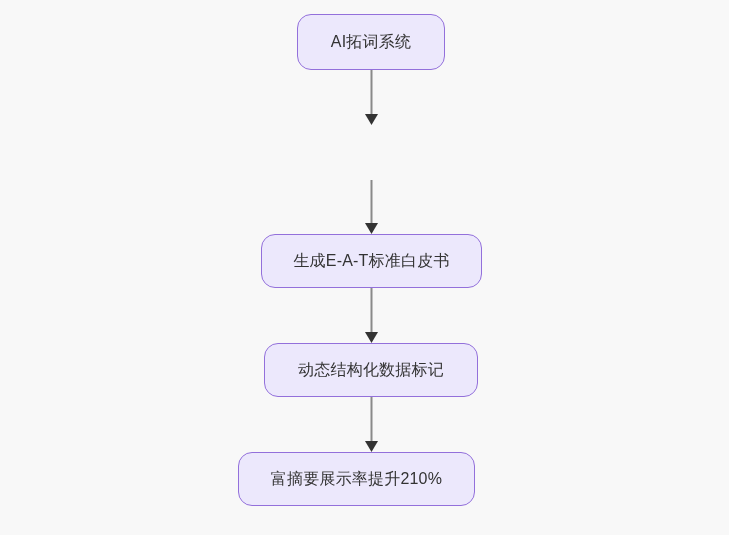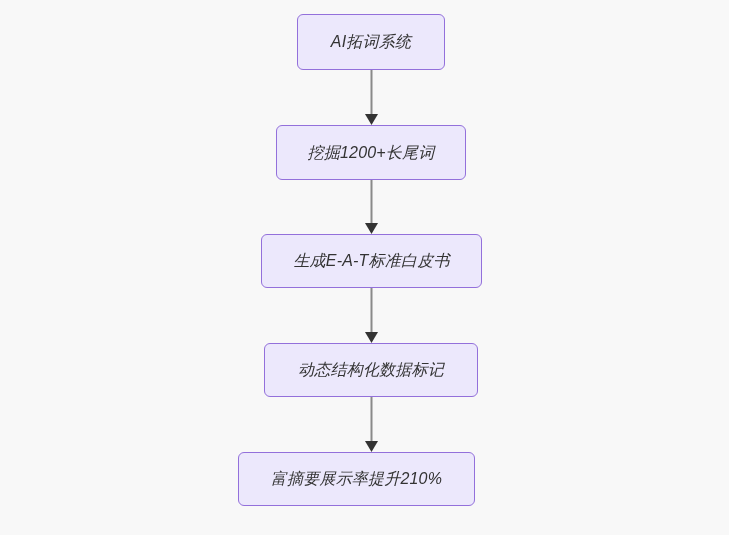--- a/index.html
+++ b/index.html
@@ -15,26 +15,25 @@
   }
   #flowchart {
     position: relative;
     width: 729px;
     height: 535px;
   }
   .node {
     position: absolute;
     background: #ECE8FC;
     border: 1.4px solid #9370DB;
-    border-radius: 6px;
+    border-radius: 14px;
     box-sizing: border-box;
     display: flex;
     align-items: center;
     justify-content: center;
-    font-style: italic;
   }
   .node-label {
     color: #333333;
     font-size: 16px;
     line-height: 1.2;
     font-weight: 400;
     letter-spacing: 0.2px;
     white-space: nowrap;
     text-align: center;
   }
@@ -69,23 +68,20 @@
       <line class="edge-line" x1="8.5" y1="0" x2="8.5" y2="46"></line>
       <polygon class="edge-head" points="2,44 15,44 8.5,55"></polygon>
     </svg>
     <svg class="edge" width="17" height="55" style="left: 362.5px; top: 397px;">
       <line class="edge-line" x1="8.5" y1="0" x2="8.5" y2="46"></line>
       <polygon class="edge-head" points="2,44 15,44 8.5,55"></polygon>
     </svg>
     <div class="node" style="left: 297px; top: 14px; width: 148px; height: 56px; background: rgb(236, 232, 252); border-color: rgb(147, 112, 219);">
       <span class="node-label" style="color: rgb(51, 51, 51);">AI拓词系统</span>
     </div>
-    <div class="node" style="left: 276px; top: 125px; width: 190px; height: 55px; background: rgb(236, 232, 252); border-color: rgb(147, 112, 219);">
-      <span class="node-label" style="color: rgb(51, 51, 51);">挖掘1200+长尾词</span>
-    </div>
     <div class="node" style="left: 261px; top: 234px; width: 221px; height: 54px; background: rgb(236, 232, 252); border-color: rgb(147, 112, 219);">
       <span class="node-label" style="color: rgb(51, 51, 51);">生成E-A-T标准白皮书</span>
     </div>
     <div class="node" style="left: 264px; top: 343px; width: 214px; height: 54px; background: rgb(236, 232, 252); border-color: rgb(147, 112, 219);">
       <span class="node-label" style="color: rgb(51, 51, 51);">动态结构化数据标记</span>
     </div>
     <div class="node" style="left: 238px; top: 452px; width: 237px; height: 54px; background: rgb(236, 232, 252); border-color: rgb(147, 112, 219);">
       <span class="node-label" style="color: rgb(51, 51, 51);">富摘要展示率提升210%</span>
     </div>
   </div>

